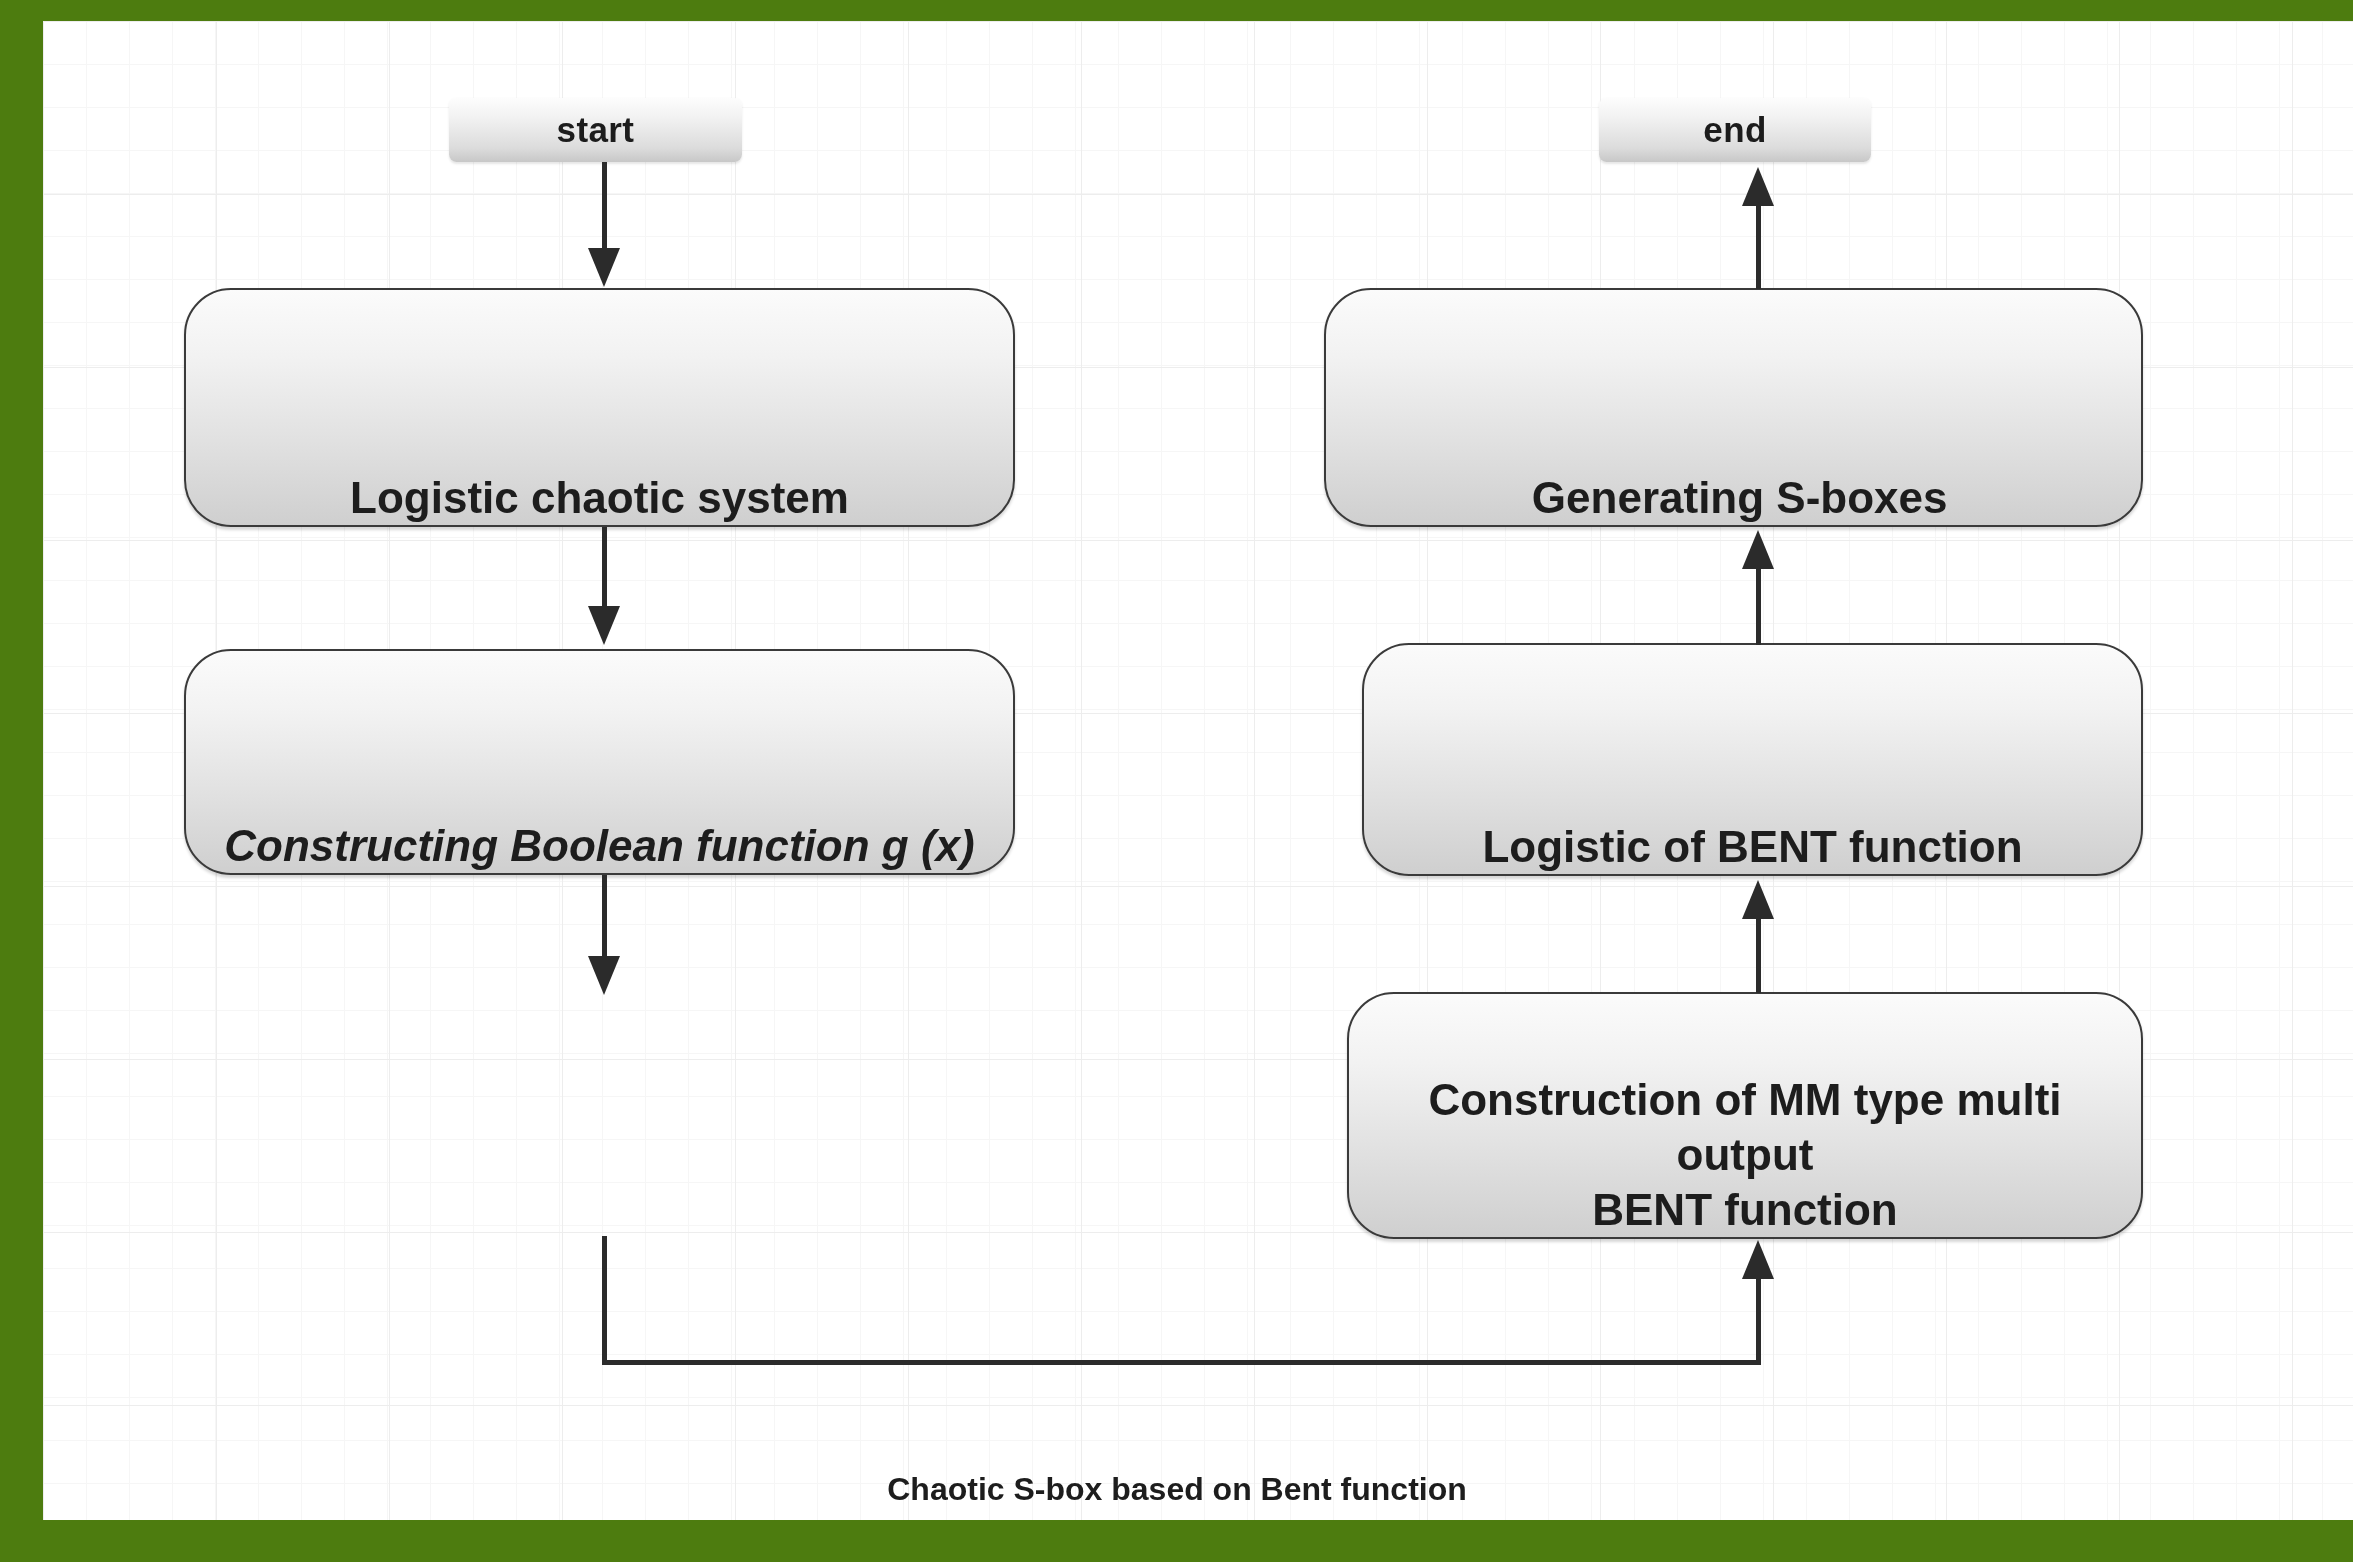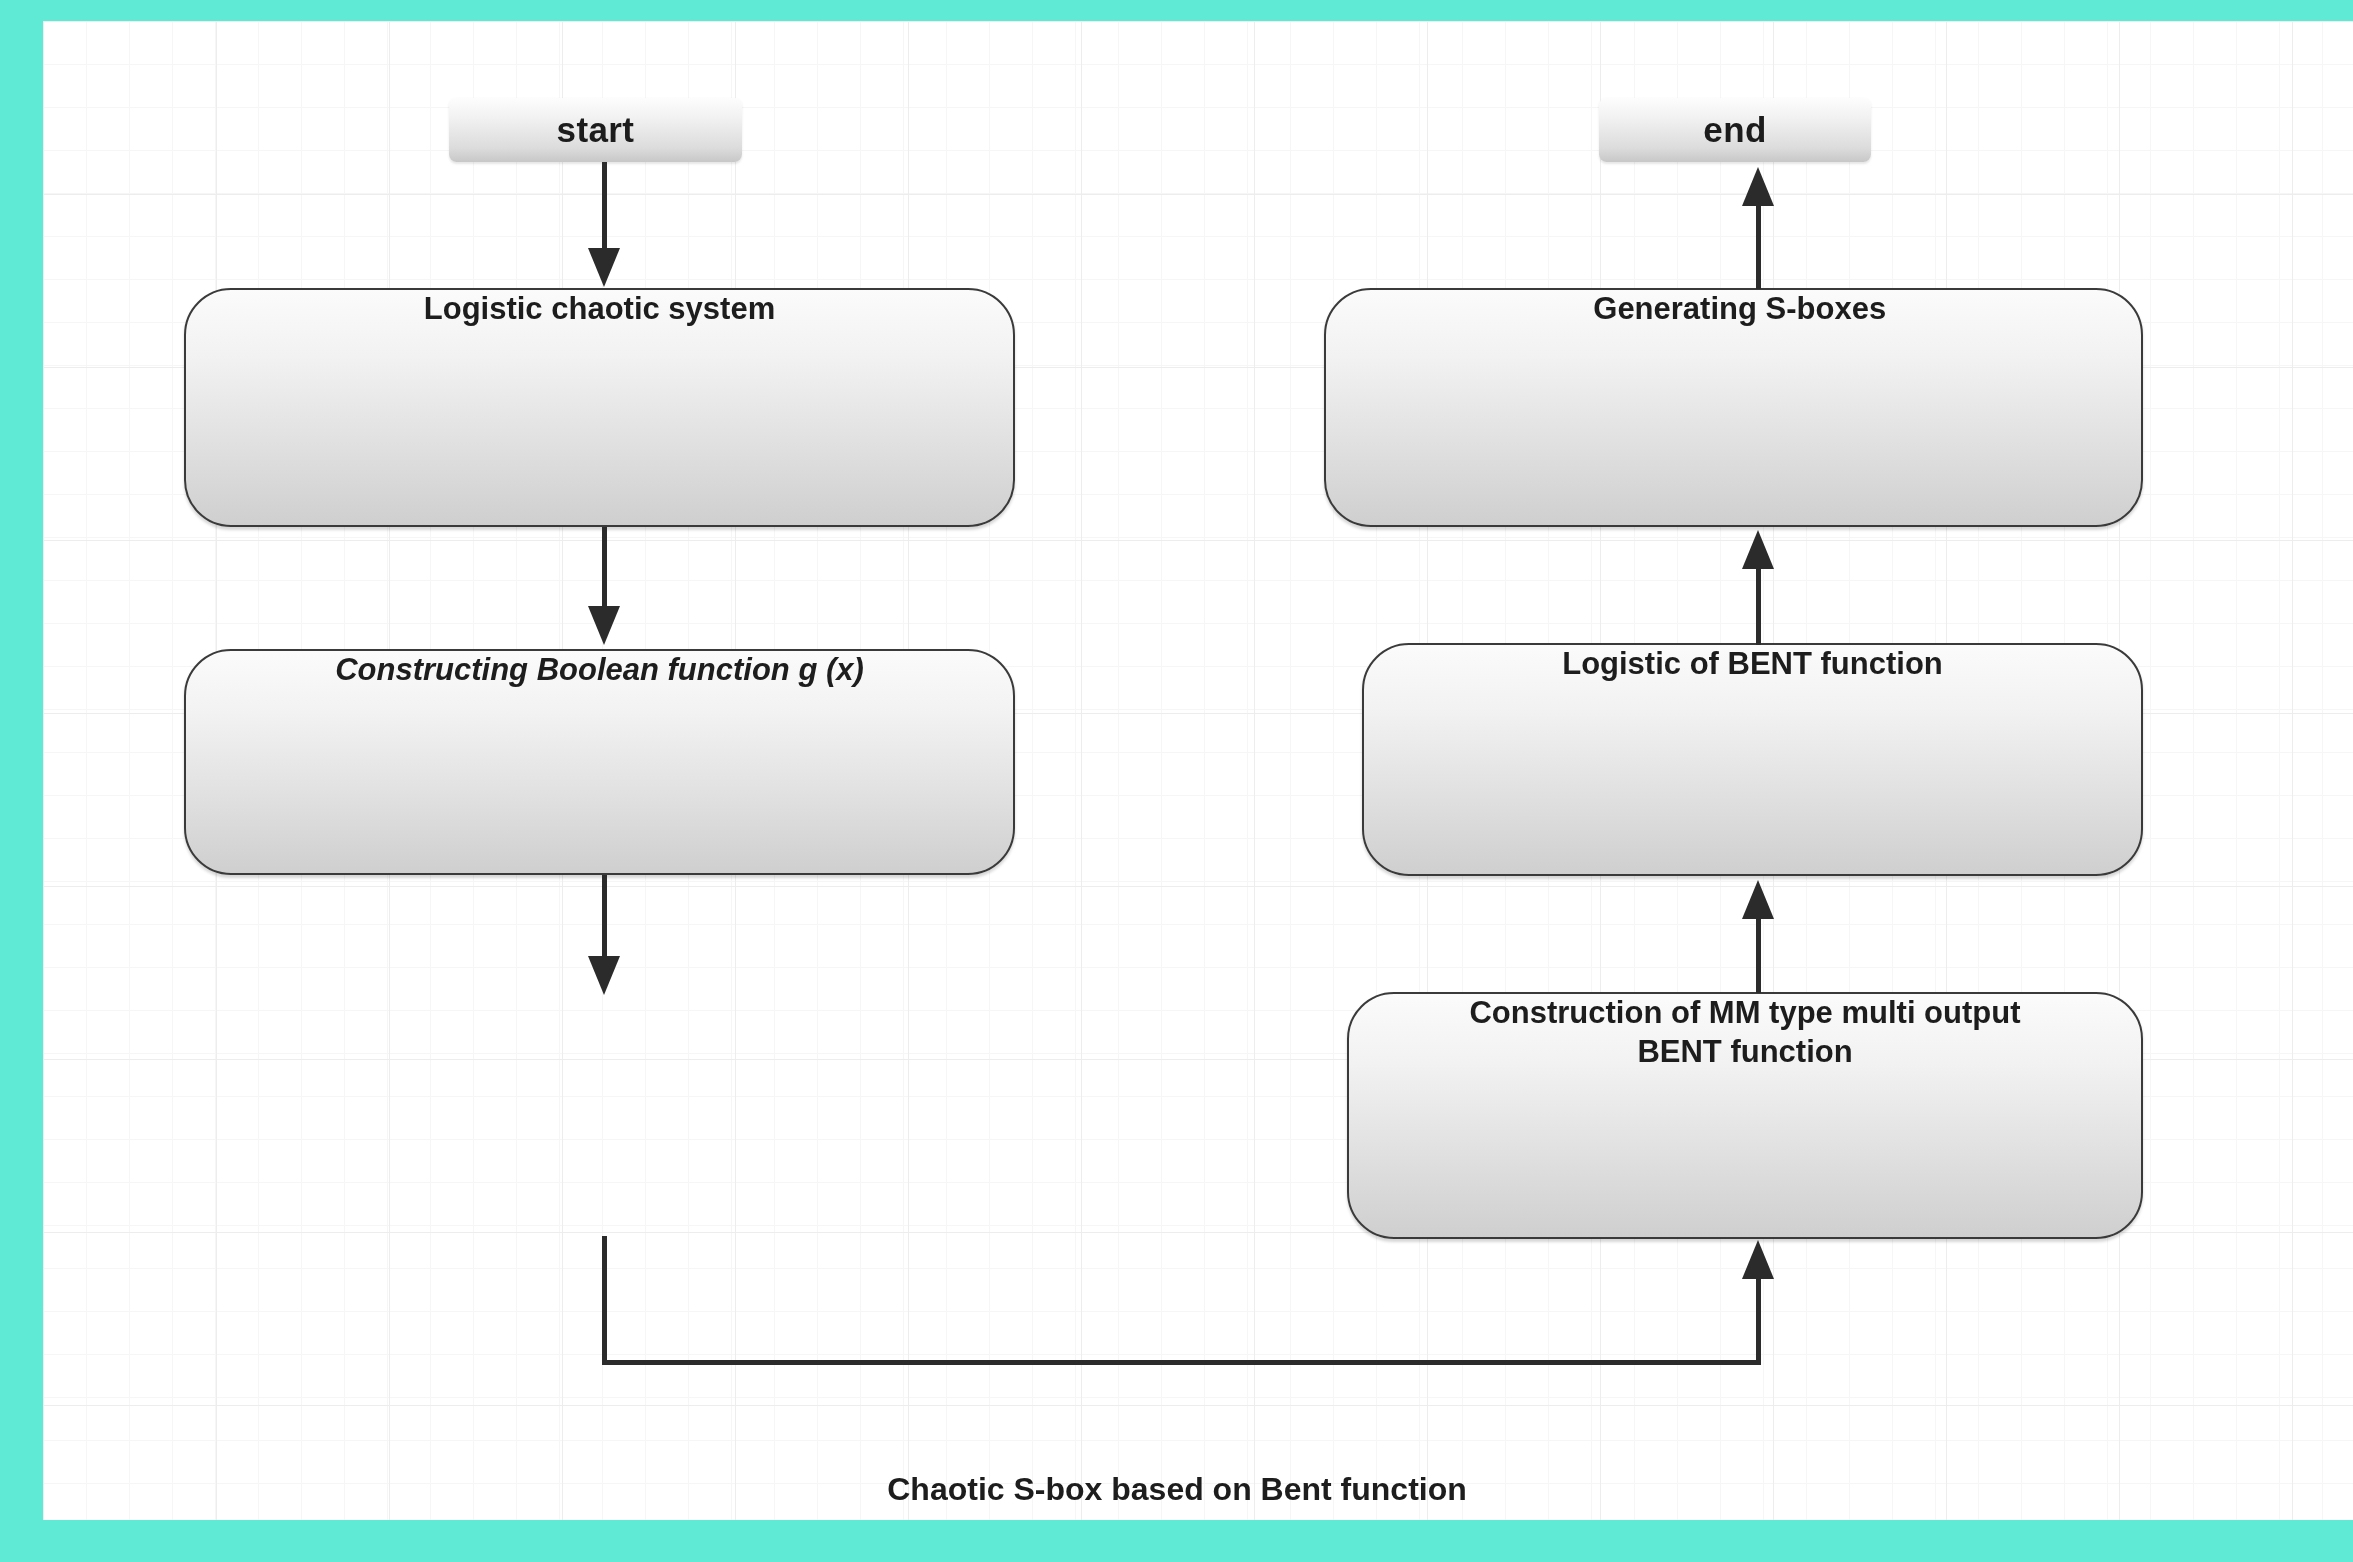--- a/index.html
+++ b/index.html
@@ -7,21 +7,21 @@
     padding: 0;
     background: #ffffff;
   }
   body {
     font-family: "Liberation Sans", sans-serif;
   }
   #canvas {
     position: relative;
     width: 2354px;
     height: 1562px;
-    background: #5eead4;
+    background: #4d7c0f;
     overflow: hidden;
   }
   
   #grid {
     position: absolute;
     left: 43px;
     top: 21px;
     width: 2311px;
     height: 1499px;
     background-color: #ffffff;
@@ -48,29 +48,29 @@
     color: #1c1c1c;
     font-weight: bold;
     font-size: 35px;
     letter-spacing: 0.4px;
     box-shadow: 0 1.5px 2.3px rgba(0,0,0,0.10);
   }
   
   .node {
     position: absolute;
     display: flex;
-    align-items: flex-start;
+    align-items: flex-end;
     justify-content: center;
     text-align: center;
     border: 2.3px solid #3a3a3a;
     border-radius: 47px;
     background: linear-gradient(to bottom, #fbfbfb 0%, #f2f2f2 28%, #e2e2e2 62%, #cfcfcf 100%);
     color: #1d1d1d;
     font-weight: bold;
-    font-size: 31px;
+    font-size: 44px;
     line-height: 1.25;
     box-sizing: border-box;
     padding: 0 16.6px;
     box-shadow: 0 2.3px 3px rgba(0,0,0,0.16);
   }
   .node .label { display: block; white-space: pre-line; }
   
   .conn-line {
     position: absolute;
     background: #2b2b2b;

